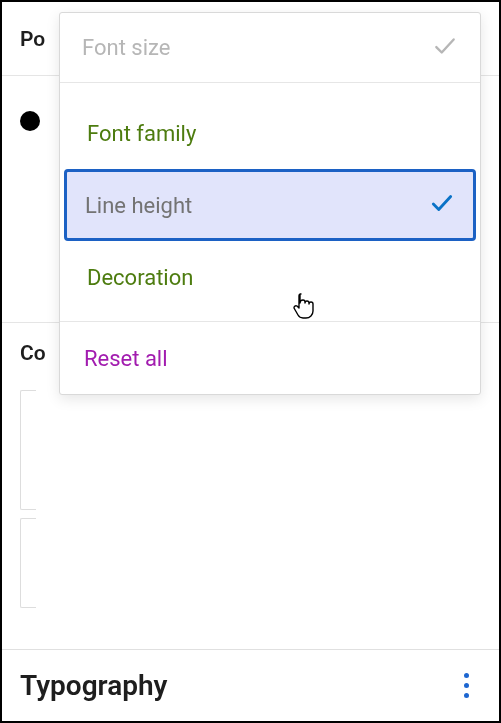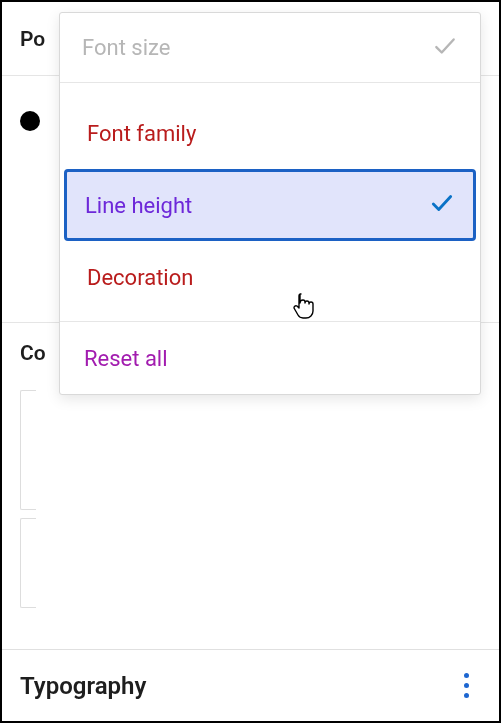--- a/index.html
+++ b/index.html
@@ -33,21 +33,21 @@
   .dot {
     width: 20px; height: 20px; border-radius: 50%; background:#000;
   }
   .bg-co-row { position:absolute; top:320px; left:0; right:0; height:60px; display:flex; align-items:center; padding-left:18px; font-size:21px; font-weight:600; border-top:1px solid #e5e5e5;}
   .bg-box { position:absolute; left:18px; width:16px; height:120px; border:1px solid #ddd; border-right:none; border-radius:2px 0 0 2px;}
   .bg-typo {
     position:absolute; left:0; right:0; bottom:0; height:72px;
     border-top: 1px solid #e0e0e0;
     display:flex; align-items:center; justify-content:space-between;
     padding: 0 20px 0 18px;
-    font-size:24px; font-weight:600;
+    font-size:28px; font-weight:600;
   }
   .kebab {
     display:flex; flex-direction:column; gap:5px;
     padding: 8px 10px; cursor:pointer;
   }
   .kebab i { width:5px; height:5px; border-radius:50%; background:#1d66d0; display:block;}
 
   
   .popover {
     position:absolute;
@@ -69,28 +69,28 @@
   .pop-section {
     padding: 14px 6px 8px 6px;
     display:flex; flex-direction:column;
     border-bottom:1px solid #e6e6e6;
   }
   .menu-item {
     display:flex; align-items:center; justify-content:space-between;
     padding: 0 18px 0 18px;
     height: 72px;
     font-size:22px;
-    color:#b91c1c;
+    color:#4d7c0f;
     border-radius:4px;
     cursor:pointer;
     border: 3px solid transparent;
     position:relative;
   }
   .menu-item.selected {
-    color:#6d28d9;
+    color:#737373;
     background:#e1e4fb;
     border:3px solid #1c61c4;
     margin: 0 -2px;
   }
   .menu-item.selected svg { stroke:#0a72c7; }
   .pop-footer {
     height: 72px; display:flex; align-items:center; padding:0 24px;
   }
   .pop-footer span { font-size:22px; color:#a21caf; cursor:pointer;}
 

